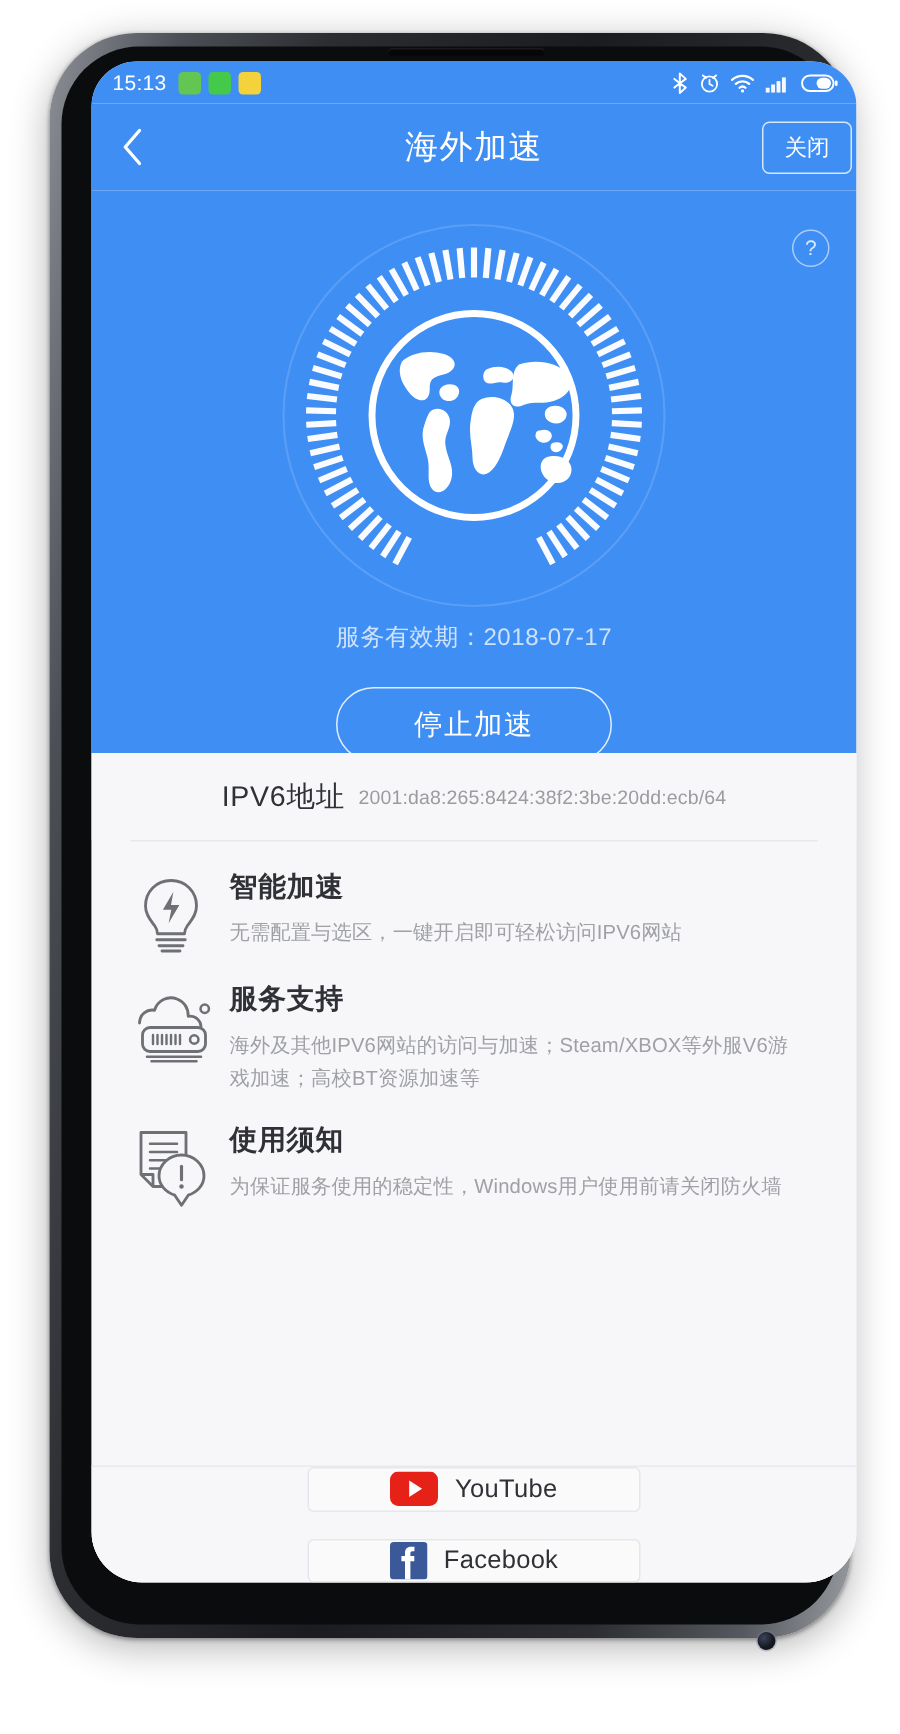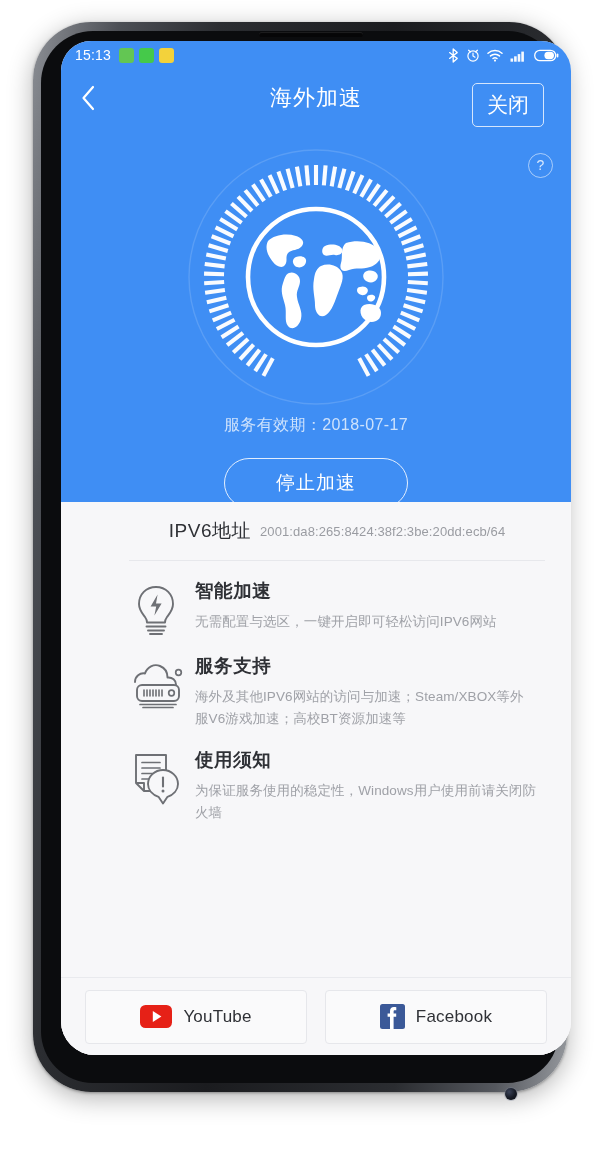--- a/index.html
+++ b/index.html
@@ -75,38 +75,38 @@
   .ni-wechat { background: #45c94a; }
   .ni-weibo  { background: #f3d23b; }
   #status-right { margin-left: auto; display: flex; align-items: center; gap: 7px; }
   .sysicon { display: block; }
 
   
   #appbar {
     position: relative;
     height: 58px;
     background: #3f8ef4;
-    display: flex; align-items: flex-end;
+    display: flex; align-items: center;
   }
   #back-button {
     width: 54px; height: 58px;
     display: flex; align-items: center; justify-content: center;
     cursor: pointer;
   }
   #appbar-title {
     position: absolute; left: 0; right: 0; top: 0; height: 58px;
     display: flex; align-items: center; justify-content: center;
     color: #ffffff; font-size: 22px; letter-spacing: 1px;
     pointer-events: none;
   }
   #close-button {
-    margin-left: auto; margin-right: 27px;
+    margin-left: auto; margin-right: 3px;
     border: 1px solid rgba(255,255,255,.78);
     border-radius: 5px;
-    color: #ffffff; font-size: 21px;
+    color: #ffffff; font-size: 15px;
     padding: 7px 14px;
     background: transparent;
     cursor: pointer;
     z-index: 2;
   }
 
   
   #hero {
     position: relative;
     background: #3f8ef4;
@@ -146,21 +146,20 @@
     display: flex; align-items: center; justify-content: center; gap: 8px;
     cursor: pointer;
     font-family: "Liberation Sans", "DejaVu Sans", sans-serif;
   }
 
   
   #content {
     background: #f7f7f9;
     height: 553px;
     position: relative;
-    padding-left: 42px;
   }
   #ipv6-row {
     height: 58px;
     display: flex; align-items: center; justify-content: center;
     gap: 9px;
     background: #f7f7f9;
   }
   #ipv6-label { font-size: 19px; color: #2f3136; letter-spacing: .5px; }
   #ipv6-value { font-size: 13px; color: #9a9ca2; letter-spacing: .1px; }
   .hairline { height: 1px; background: #e7e8ec; margin: 0 26px; }
@@ -179,21 +178,21 @@
   }
   .feature-desc {
     font-size: 13.5px; color: #9fa1a7; line-height: 1.62; letter-spacing: .1px;
   }
 
   #social-bar {
     position: absolute; left: 0; right: 0; bottom: 0;
     height: 78px;
     border-top: 1px solid #e9eaee;
     background: #f7f7f9;
-    display: flex; align-items: center; justify-content: center; gap: 18px;
+    display: flex; align-items: center; justify-content: center; gap: 18px; flex-direction: column;
   }
   .social-btn {
     width: 222px; height: 54px;
     border: 1px solid #e6e7eb;
     border-radius: 4px;
     background: #fafafb;
     display: flex; align-items: center; justify-content: center; gap: 11px;
     cursor: pointer;
   }
   .social-label { font-size: 17px; color: #2f3136; letter-spacing: .2px; }

